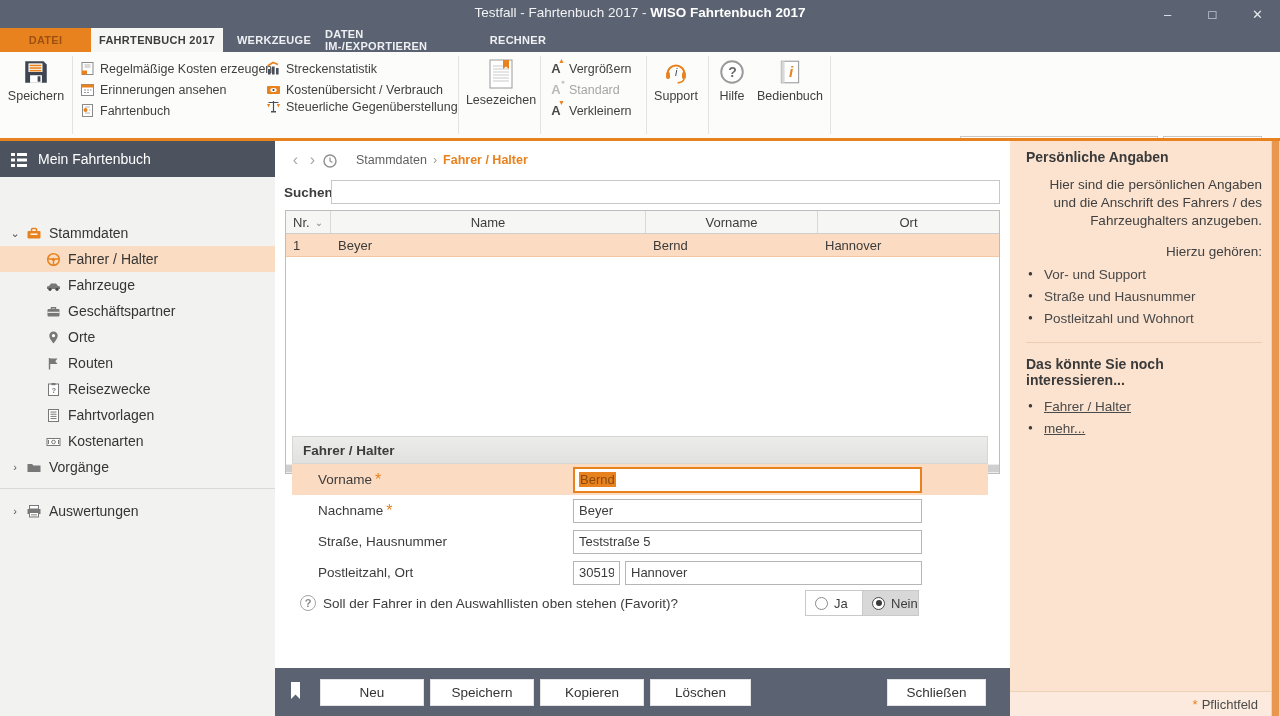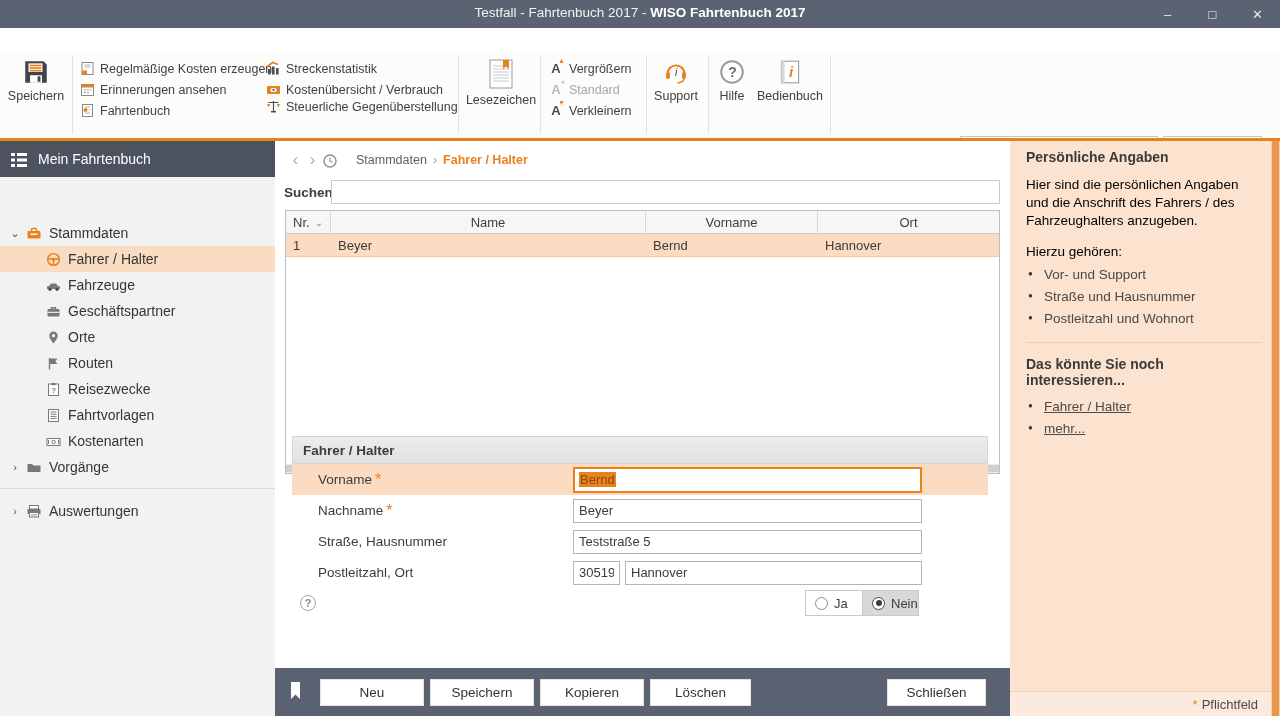--- a/index.html
+++ b/index.html
@@ -118,21 +118,21 @@
   .bb-btn { position:absolute; top:11px; height:27px; background:#ffffff; border:1px solid #e4e4e4; font-size:13.5px;
     color:#333; display:flex; align-items:center; justify-content:center; }
   .bb-neu { left:45px; width:104px; } .bb-speichern { left:155px; width:104px; }
   .bb-kopieren { left:265px; width:104px; } .bb-loeschen { left:375px; width:101px; }
   .bb-schliessen { left:612px; width:99px; }
 
   
   .help { position:absolute; left:1010px; top:141px; width:270px; height:575px; background:#fbe3d0; }
   .help-inner { position:absolute; left:16px; top:8px; width:236px; }
   .help h3 { font-size:14px; color:#3a3a3a; margin:0 0 11px 0; }
-  .help p { font-size:13.5px; color:#000000; line-height:1.32; margin:0 0 14px 0; }
+  .help p { font-size:13.5px; color:#404040; line-height:1.32; margin:0 0 14px 0;text-align:right; }
   .hbullets { list-style:none; margin:4px 0 0 2px; }
   .hbullets li { font-size:13.5px; color:#484848; margin-bottom:7px; padding-left:16px; position:relative; }
   .hbullets li::before { content:"●"; position:absolute; left:0; top:2px; font-size:8px; color:#3a3a3a; }
   .help-sep { height:1px; background:#eccfb3; margin:16px 0 13px 0; }
   .hlink { color:#4a4a4a; text-decoration:underline; }
   .help-footer { position:absolute; left:0; bottom:0; width:262px; height:25px; background:#fceade; border-top:1px solid #eed2b8;
     display:flex; align-items:center; justify-content:flex-end; padding-right:14px; font-size:13px; color:#4a4a4a; }
   .help-footer .star { color:#e8821e; margin-right:4px; }
   .help-scroll { position:absolute; right:0; top:0; width:9px; height:575px; background:#f3d2b4; }
   .help-thumb { position:absolute; right:1px; top:0; width:7px; height:575px; background:#e9974e; }
@@ -146,20 +146,27 @@
 
   <div class="titlebar">
     <div class="title-text"><span>Testfall - Fahrtenbuch 2017 - </span><b>WISO Fahrtenbuch 2017</b></div>
     <div class="win-controls">
       <div class="win-btn">–</div>
       <div class="win-btn">□</div>
       <div class="win-btn">✕</div>
     </div>
   </div>
 
+  <div class="tabbar">
+    <div class="tab file">DATEI</div>
+    <div class="tab active">FAHRTENBUCH 2017</div>
+    <div class="tab t3">WERKZEUGE</div>
+    <div class="tab t4">DATEN IM-/EXPORTIEREN</div>
+    <div class="tab t5">RECHNER</div>
+  </div>
 
 
   <div class="ribbon">
 
     <div class="big-btn" style="left:6px; width:60px;">
       <span class="bicon">
         <svg class="ic" width="28" height="28" viewBox="0 0 26 26">
             <path d="M3 3h17l3 3v17H3z" fill="#3e4450"></path>
             <rect x="6" y="5" width="13" height="8" fill="#fff"></rect>
             <rect x="7" y="6.2" width="11" height="1.5" fill="#e8821e"></rect>
@@ -479,20 +486,21 @@
         <span class="flabel">Straße, Hausnummer</span>
         <input class="finput wmain" value="Teststraße 5" style="">
       </div>
       <div class="frow">
         <span class="flabel">Postleitzahl, Ort</span>
         <input class="finput wplz" value="30519" style="">
         <input class="finput wort" value="Hannover" style="">
       </div>
       <div class="fav-row">
         <span class="qicon">?</span>
+        <span class="fav-q">Soll der Fahrer in den Auswahllisten oben stehen (Favorit)?</span>
         <div class="segmented">
           <div class="seg ja">
               <span class="radio"></span>
               <span>Ja</span>
             </div>
           <div class="seg nein">
               <span class="radio on"></span>
               <span>Nein</span>
             </div>
         </div>

